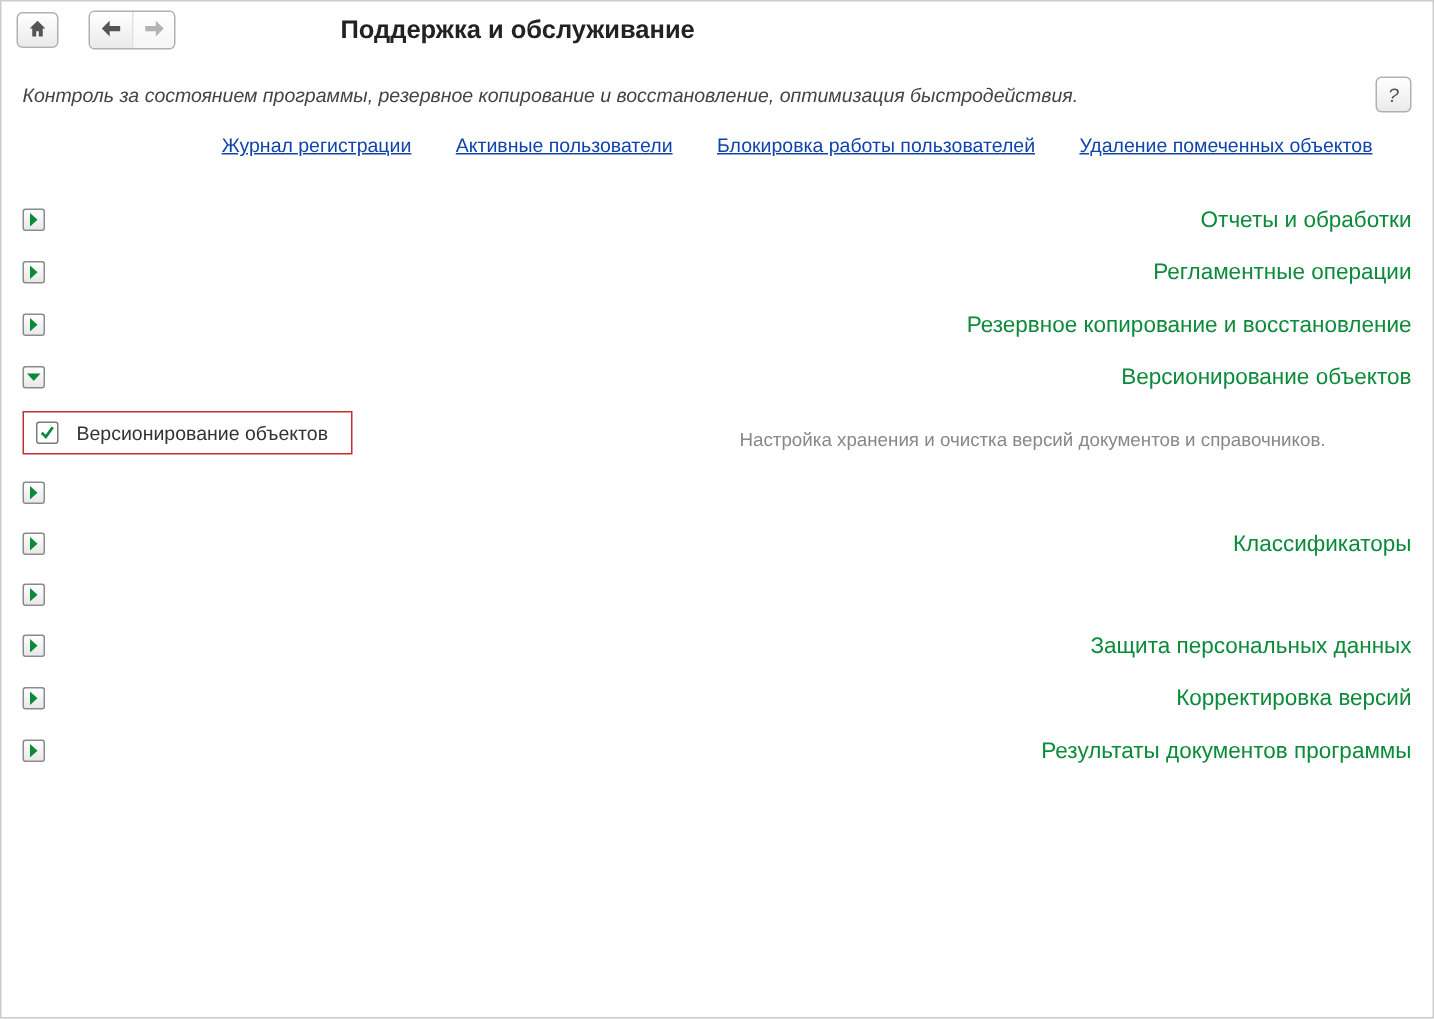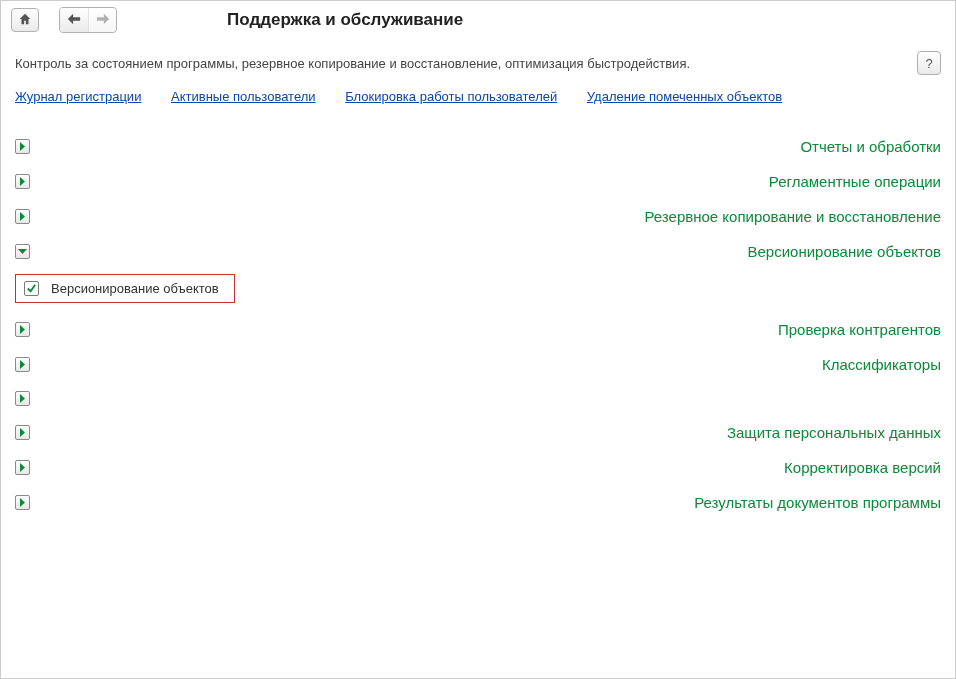--- a/index.html
+++ b/index.html
@@ -39,29 +39,31 @@
   .nav-group .nav-half.disabled{opacity:.45;cursor:default;}
   .page-title {
     font-size: 17px;
     font-weight: bold;
     color: #222;
     margin-left: 90px;
   }
   .desc-row{
     display:flex;align-items:center;justify-content:space-between;
     padding: 18px 14px 8px 14px;
+    font-style: italic;
   }
   .desc{color:#444;font-size:13px;}
   .help-btn{
     width:24px;height:24px;border:1px solid #b0b0b0;border-radius:4px;
     background:linear-gradient(#fff,#eaeaea);display:flex;align-items:center;justify-content:center;
     color:#555;cursor:pointer;font-size:13px;
   }
   .links-row{
     padding: 6px 14px 16px 14px;
+    text-align: right;
   }
   .links-row a{
     color:#1144aa; text-decoration:underline; margin-right:26px; font-size:13px;
     cursor:pointer;
   }
   .section{
     padding: 0 14px;
     margin-top: 18px;
   }
   .section-header{
@@ -192,32 +194,32 @@
       <div class="checkbox-row">
         <span class="chk">
           <svg width="11" height="11" viewBox="0 0 12 12">
               <path fill="none" stroke="#0b8a3a" stroke-width="2" d="M2 6l3 3 5-7"></path>
             </svg>
         </span>
         <span class="checkbox-label">Версионирование объектов</span>
       </div>
     </div>
     <div class="col">
-    </div>
-  </div>
-</div>
-
-<div class="section">
-  <div class="section-header">
-    <span class="expander chev-right">
-      <svg width="7" height="9" viewBox="0 0 7 9">
-          <path fill="#0b8a3a" d="M1 0l5 4.5L1 9z"></path>
-        </svg>
-    </span>
-    <span class="section-title">Проверка контрагентов</span>
+      <div class="hint">Настройка хранения и очистка версий документов и справочников.</div>
+    </div>
+  </div>
+</div>
+
+<div class="section">
+  <div class="section-header">
+    <span class="expander chev-right">
+      <svg width="7" height="9" viewBox="0 0 7 9">
+          <path fill="#0b8a3a" d="M1 0l5 4.5L1 9z"></path>
+        </svg>
+    </span>
   </div>
 </div>
 
 <div class="section">
   <div class="section-header">
     <span class="expander chev-right">
       <svg width="7" height="9" viewBox="0 0 7 9">
           <path fill="#0b8a3a" d="M1 0l5 4.5L1 9z"></path>
         </svg>
     </span>

